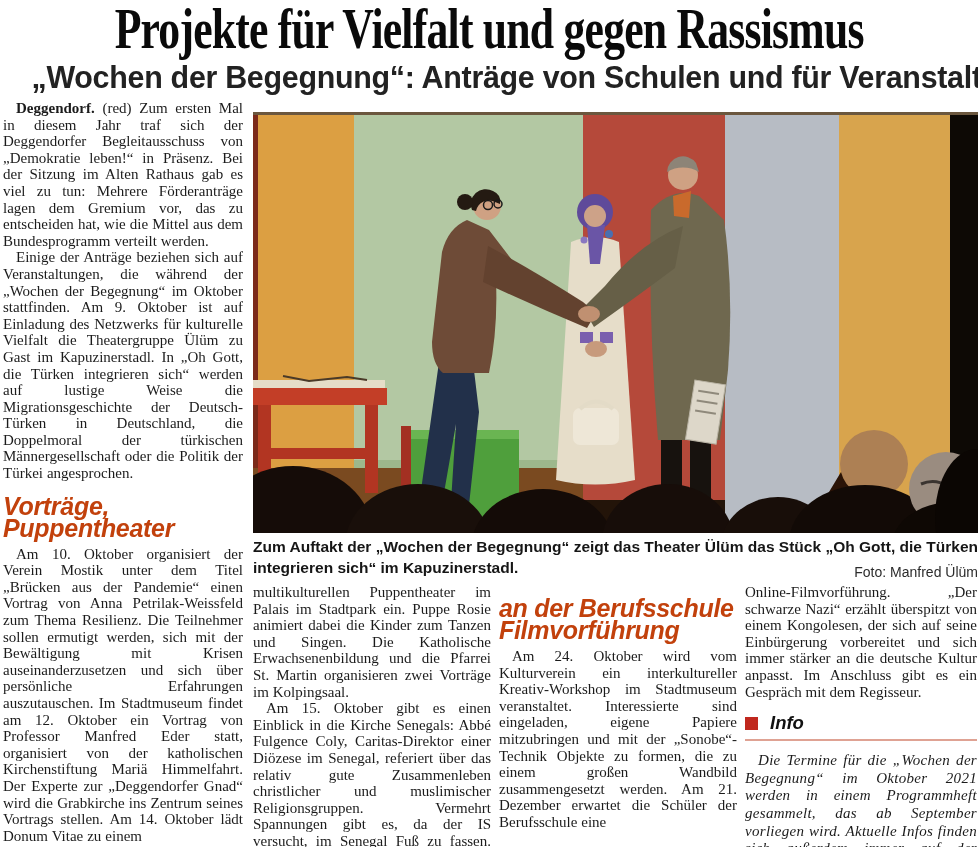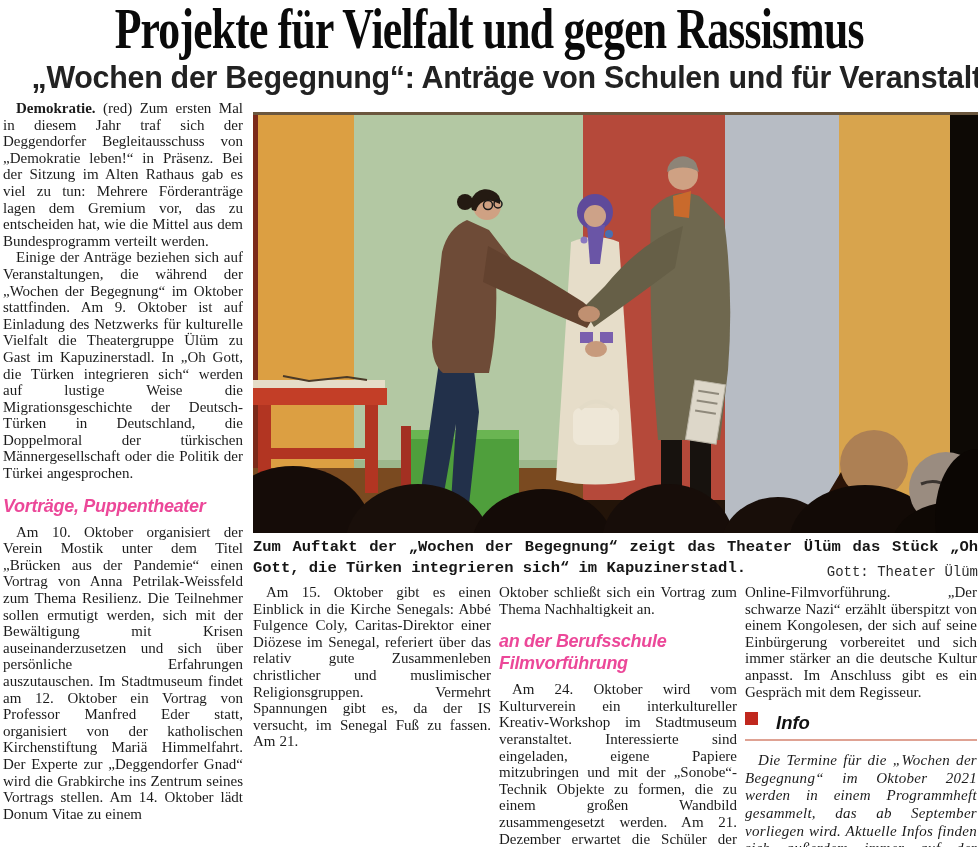--- a/index.html
+++ b/index.html
@@ -19,51 +19,51 @@
   .colb{top:584px;height:263px;}
   .col2{left:253px;width:238px;}
   .col3{left:499px;width:238px;}
   .col4{left:745px;width:232px;}
   .bp{margin:0;font-size:15px;line-height:16.6px;text-indent:13px;
       -webkit-hyphens:auto;hyphens:auto;word-spacing:0.2px;}
   .bp.noindent{text-indent:0;}
   .bp.gap{margin-top:0;}
   .dateline{font-weight:bold;}
   .subhead{margin:13px 0 7px 0;font-family:"Liberation Sans",sans-serif;
-           font-style:italic;font-weight:bold;font-size:18px;line-height:22px;
-           color:#ec4899;text-align:left;letter-spacing:-0.3px;}
+           font-style:italic;font-weight:bold;font-size:25px;line-height:22px;
+           color:#c2410c;text-align:left;letter-spacing:-0.3px;}
   .subhead span{display:block;}
   
   .photo{position:absolute;left:253px;top:112px;width:725px;height:421px;margin:0;}
   .photo svg{display:block;}
   
   .caption{position:absolute;left:253px;top:537px;width:725px;height:44px;
-           font-family:Liberation Mono, monospace;}
+           font-family:Liberation Sans, sans-serif;}
   .cap{margin:0;font-weight:bold;font-size:15.5px;line-height:20.5px;text-align:justify;color:#161616;}
   .credit{position:absolute;right:0;bottom:1px;font-weight:normal;font-size:14px;color:#2c2c2c;}
   
-  .infohead{display:flex;align-items:flex-start;gap:18px;margin-top:12px;}
+  .infohead{display:flex;align-items:center;gap:12px;margin-top:12px;}
   .infosq{width:13px;height:13px;background:#c0281e;display:inline-block;}
   .infolabel{font-family:"Liberation Sans",sans-serif;font-style:italic;font-weight:bold;
              font-size:18.5px;color:#111;}
   .inforule{height:2px;background:#dfa293;margin-top:5px;margin-bottom:11px;}
   .infotext{font-style:italic;letter-spacing:0.3px;line-height:17.6px;}
 </style>
 </head>
 <body>
 
 <div class="page">
 
   <header class="masthead">
     <h1><span class="squeeze">Projekte für Vielfalt und gegen Rassismus</span></h1>
     <h2><span class="squeeze">„Wochen der Begegnung“: Anträge von Schulen und für Veranstaltungen genehmigt</span></h2>
   </header>
 
   <section class="col col1">
-    <p class="bp"><b class="dateline">Demokratie.</b> <span>(red) Zum ersten Mal in diesem Jahr traf sich der Deggendorfer Begleitausschuss von „Demokratie leben!“ in Präsenz. Bei der Sitzung im Alten Rathaus gab es viel zu tun: Mehrere Förderanträge lagen dem Gremium vor, das zu entscheiden hat, wie die Mittel aus dem Bundesprogramm verteilt werden.</span></p>
+    <p class="bp"><b class="dateline">Deggendorf.</b> <span>(red) Zum ersten Mal in diesem Jahr traf sich der Deggendorfer Begleitausschuss von „Demokratie leben!“ in Präsenz. Bei der Sitzung im Alten Rathaus gab es viel zu tun: Mehrere Förderanträge lagen dem Gremium vor, das zu entscheiden hat, wie die Mittel aus dem Bundesprogramm verteilt werden.</span></p>
     <p class="bp gap">Einige der Anträge beziehen sich auf Veranstaltungen, die während der „Wochen der Begegnung“ im Oktober stattfinden. Am 9. Oktober ist auf Einladung des Netzwerks für kulturelle Vielfalt die Theatergruppe Ülüm zu Gast im Kapuzinerstadl. In „Oh Gott, die Türken integrieren sich“ werden auf lustige Weise die Migrationsgeschichte der Deutsch-Türken in Deutschland, die Doppelmoral der türkischen Männergesellschaft oder die Politik der Türkei angesprochen.</p>
     <h3 class="subhead">
       <span>Vorträge, Puppentheater</span>
     </h3>
     <p class="bp">Am 10. Oktober organisiert der Verein Mostik unter dem Titel „Brücken aus der Pandemie“ einen Vortrag von Anna Petrilak-Weissfeld zum Thema Resilienz. Die Teilnehmer sollen ermutigt werden, sich mit der Bewältigung mit Krisen auseinanderzusetzen und sich über persönliche Erfahrungen auszutauschen. Im Stadtmuseum findet am 12. Oktober ein Vortrag von Professor Manfred Eder statt, organisiert von der katholischen Kirchenstiftung Mariä Himmelfahrt. Der Experte zur „Deggendorfer Gnad“ wird die Grabkirche ins Zentrum seines Vortrags stellen. Am 14. Oktober lädt Donum Vitae zu einem</p>
   </section>
 
   <figure class="photo">
     <svg width="725" height="421" viewBox="0 0 725 421" xmlns="http://www.w3.org/2000/svg">
       <rect x="0" y="0" width="725" height="421" fill="#231409"></rect>
@@ -143,29 +143,29 @@
         <circle cx="693" cy="377" r="37" fill="#9a8c80"></circle>
         <path d="M668 372 q14 -6 26 2" stroke="#3a3430" stroke-width="3" fill="none"></path>
         <ellipse cx="700" cy="436" rx="62" ry="46" fill="#0e0804"></ellipse>
         <ellipse cx="724" cy="405" rx="42" ry="68" fill="#0b0603"></ellipse>
       </g>
     </svg>
   </figure>
 
   <div class="caption">
     <p class="cap">Zum Auftakt der „Wochen der Begegnung“ zeigt das Theater Ülüm das Stück „Oh Gott, die Türken integrieren sich“ im Kapuzinerstadl.</p>
-    <span class="credit">Gott: Theater Ülüm</span>
+    <span class="credit">Foto: Manfred Ülüm</span>
   </div>
 
   <section class="col colb col2">
+    <p class="bp noindent">multikulturellen Puppentheater im Palais im Stadtpark ein. Puppe Rosie animiert dabei die Kinder zum Tanzen und Singen. Die Katholische Erwachsenenbildung und die Pfarrei St. Martin organisieren zwei Vorträge im Kolpingsaal.</p>
     <p class="bp">Am 15. Oktober gibt es einen Einblick in die Kirche Senegals: Abbé Fulgence Coly, Caritas-Direktor einer Diözese im Senegal, referiert über das relativ gute Zusammenleben christlicher und muslimischer Religionsgruppen. Vermehrt Spannungen gibt es, da der IS versucht, im Senegal Fuß zu fassen. Am 21.</p>
   </section>
 
   <section class="col colb col3">
-    <p class="bp noindent">Oktober schließt sich ein Vortrag zum Thema Nachhaltigkeit an.</p>
     <h3 class="subhead">
       <span>an der Berufsschule</span>
       <span>Filmvorführung</span>
     </h3>
     <p class="bp">Am 24. Oktober wird vom Kulturverein ein interkultureller Kreativ-Workshop im Stadtmuseum veranstaltet. Interessierte sind eingeladen, eigene Papiere mitzubringen und mit der „Sonobe“-Technik Objekte zu formen, die zu einem großen Wandbild zusammengesetzt werden. Am 21. Dezember erwartet die Schüler der Berufsschule eine</p>
   </section>
 
   <section class="col colb col4">
     <p class="bp noindent">Online-Filmvorführung. „Der schwarze Nazi“ erzählt überspitzt von einem Kongolesen, der sich auf seine Einbürgerung vorbereitet und sich immer stärker an die deutsche Kultur anpasst. Im Anschluss gibt es ein Gespräch mit dem Regisseur.</p>
     <div class="infohead">

